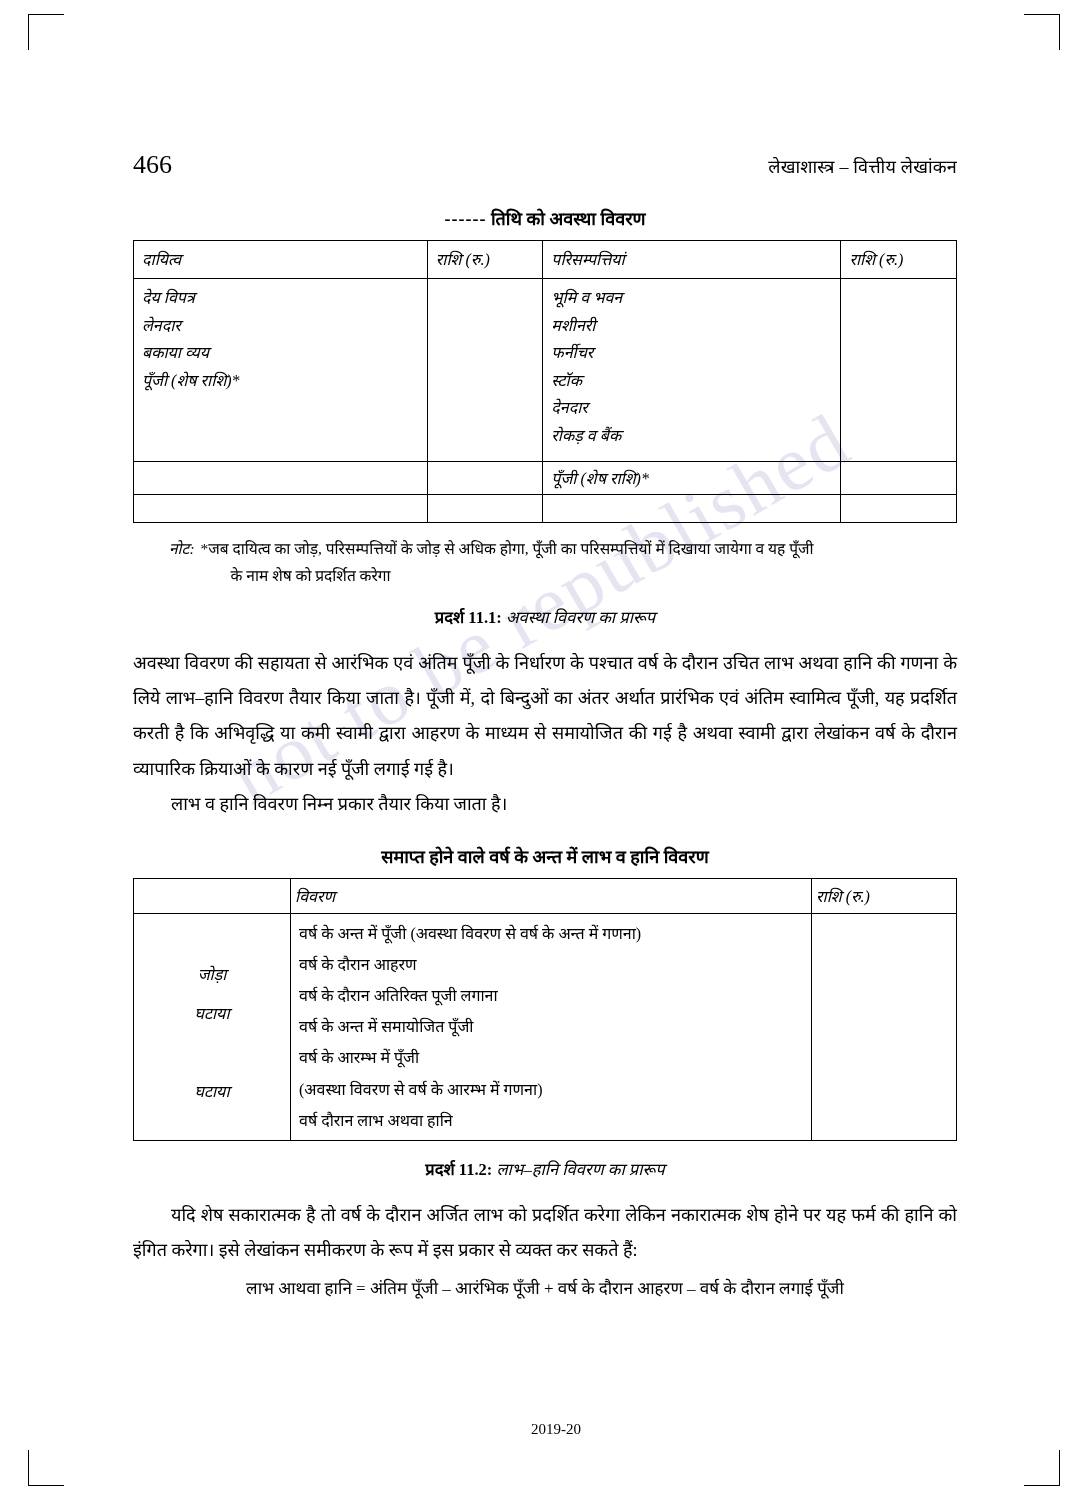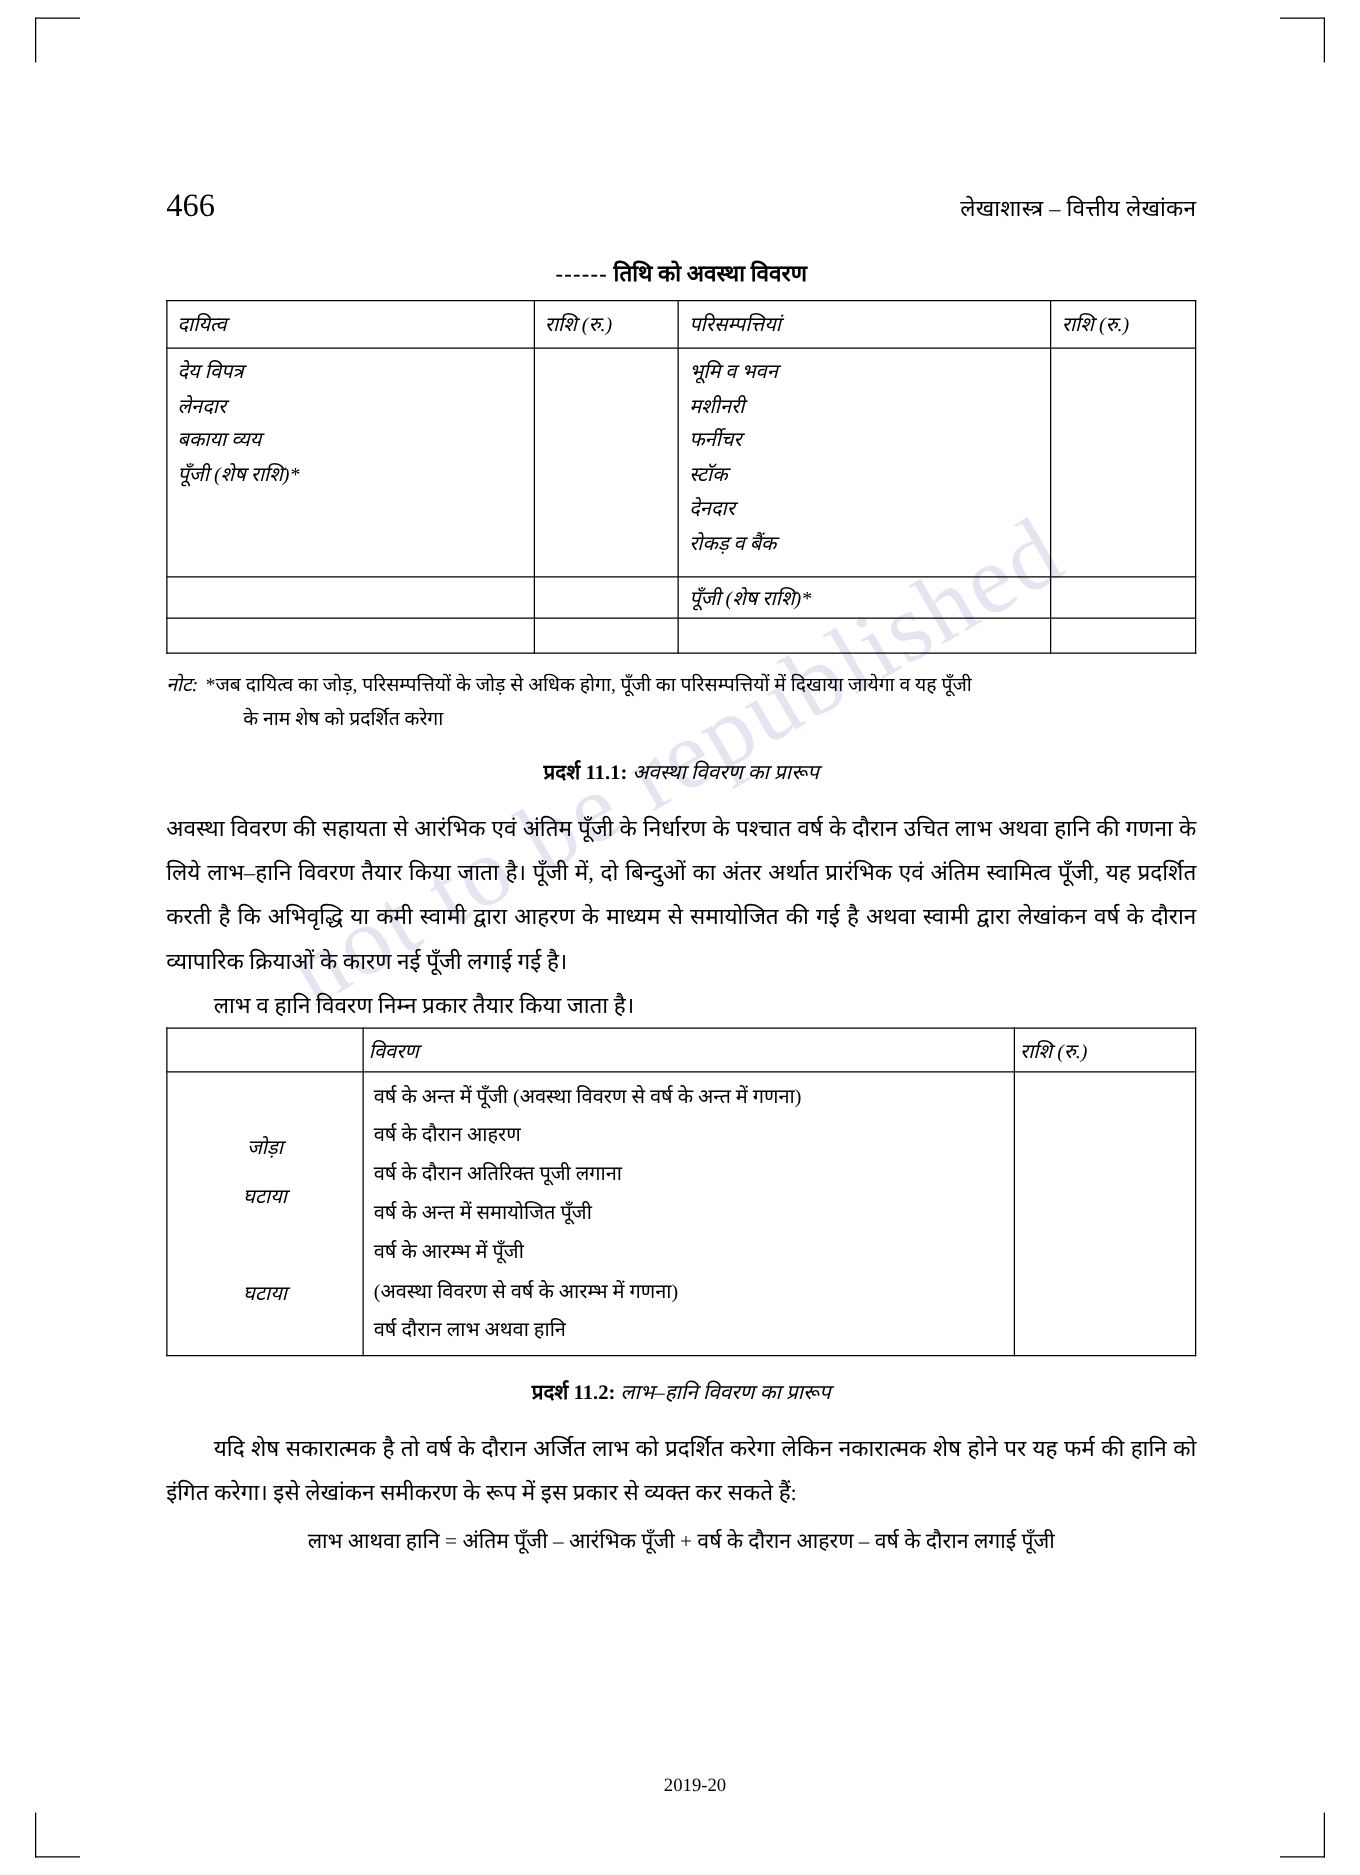--- a/index.html
+++ b/index.html
@@ -119,21 +119,21 @@
   }
 
   
   .note {
     font-size: 15.5px;
     line-height: 1.75;
     margin: 12px 0 0 0;
     display: flex;
     gap: 6px;
   }
-  .note .lbl { font-style: italic; white-space: nowrap; }
+  .note .lbl { font-style: italic; white-space: nowrap; margin-left: 36px; }
   .note .body { text-align: justify; }
   .note .body .l2 { display: block; padding-left: 30px; }
 
   
   p.para {
     font-size: 18px;
     line-height: 1.95;
     text-align: justify;
     margin: 0 0 0 0;
   }
@@ -285,20 +285,21 @@
   </div>
 
   <div class="exhibit">
     <b>प्रदर्श 11.1:</b>
     <i>अवस्था विवरण का प्रारूप</i>
   </div>
 
   <p class="para">अवस्था विवरण की सहायता से आरंभिक एवं अंतिम पूँजी के निर्धारण के पश्चात वर्ष के दौरान उचित लाभ अथवा हानि की गणना के लिये लाभ–हानि विवरण तैयार किया जाता है। पूँजी में, दो बिन्दुओं का अंतर अर्थात प्रारंभिक एवं अंतिम स्वामित्व पूँजी, यह प्रदर्शित करती है कि अभिवृद्धि या कमी स्वामी द्वारा आहरण के माध्यम से समायोजित की गई है अथवा स्वामी द्वारा लेखांकन वर्ष के दौरान व्यापारिक क्रियाओं के कारण नई पूँजी लगाई गई है।</p>
   <p class="para indent">लाभ व हानि विवरण निम्न प्रकार तैयार किया जाता है।</p>
 
+  <div class="pl-caption">समाप्त होने वाले वर्ष के अन्त में लाभ व हानि विवरण</div>
 
   <table class="pl">
     <tbody>
         <tr class="hdr">
       <td class="c1"></td>
       <td class="c2">विवरण</td>
       <td class="c3">राशि (रु.)</td>
     </tr>
     <tr class="pl-rows">
       <td class="c1 adj">

